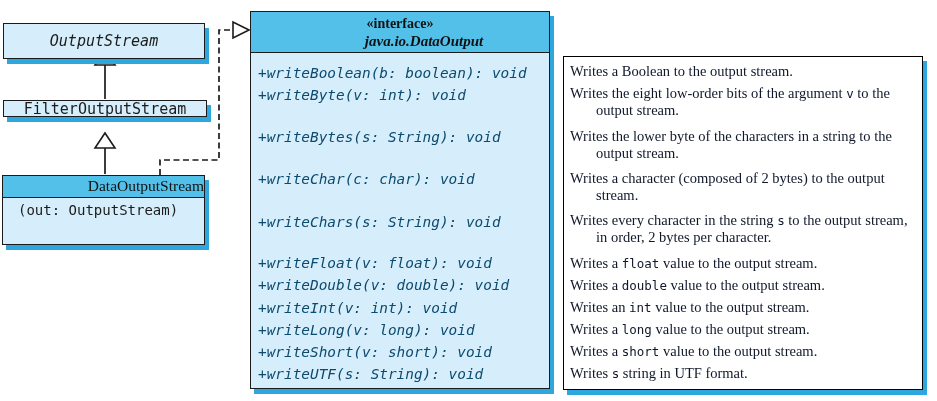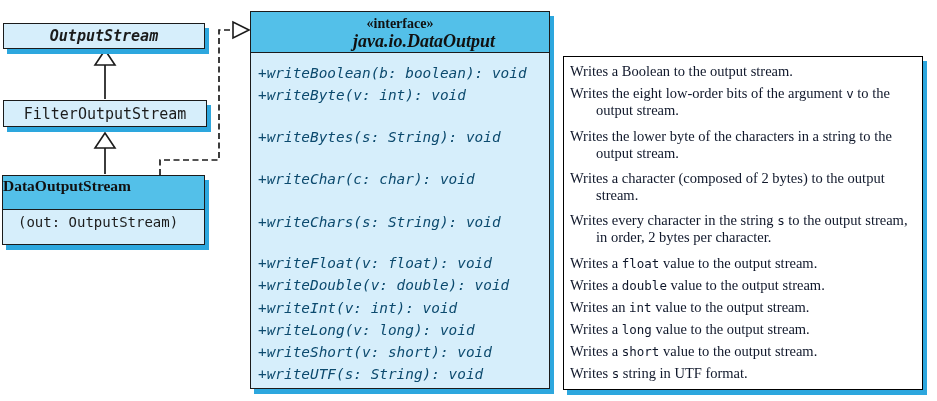--- a/index.html
+++ b/index.html
@@ -18,41 +18,41 @@
     position:absolute; background:#d6eefb; border:1.5px solid #1b1b1b;
     box-shadow:4px 5px 0 #2da7de;
     display:flex; align-items:center; justify-content:center;
   }
   .cname {
     font-family:"DejaVu Sans Mono", monospace; font-size:15px; color:#1b1b1b;
     white-space:nowrap;
   }
   .italic { font-style:italic; }
 
-  .os  { left:3px; top:23px;  width:202px; height:26px;font-weight:bold; }
-  .fos { left:3px; top:100px; width:204px; height:27px; }
+  .os  { left:3px; top:23px;  width:202px; height:36px; }
+  .fos { left:3px; top:100px; width:204px; height:17px; }
 
   
   .dos { position:absolute; left:2px; top:175px; width:203px; height:70px;
          border:1.5px solid #1b1b1b; box-shadow:4px 5px 0 #2da7de; background:#d6eefb; }
   .dos .chead {
-    height:34px; background:#53c0e9; border-bottom:1.5px solid #1b1b1b;
-    text-align:left; font-weight:bold; font-size:15.5px; line-height:20px; color:#111;
+    height:22px; background:#53c0e9; border-bottom:1.5px solid #1b1b1b;
+    text-align:right; font-weight:normal; font-size:15.5px; line-height:20px; color:#111;
   }
   .dos .cbody { padding:4px 0 0 4px; font-family:"DejaVu Sans Mono", monospace;
     font-size:14px; line-height:17px; color:#1b1b1b; white-space:nowrap; }
   .dos .indent { padding-left:11px; }
 
   
   .ibox { position:absolute; left:250px; top:11px; width:300px; height:378px;
           background:#d6eefb; border:1.5px solid #1b1b1b; box-shadow:4px 5px 0 #2da7de; }
   .ihead { height:41px; background:#53c0e9; border-bottom:1.5px solid #1b1b1b;
            text-align:center; padding-top:4px; color:#111; }
   .stereo { font-weight:bold; font-size:14px; line-height:16px; }
-  .iname  { font-weight:bold; font-style:italic; font-size:18px; line-height:18px;margin-left:48px; }
+  .iname  { font-weight:bold; font-style:italic; font-size:15px; line-height:18px;margin-left:48px; }
   .method { position:absolute; left:7px; font-family:"DejaVu Sans Mono", monospace;
             font-style:italic; font-size:14.4px; color:#0c4a6e; white-space:nowrap; }
 
   
   .dpanel { position:absolute; left:563px; top:56px; width:360px; height:334px;
             background:#ffffff; border:1.5px solid #000000; box-shadow:4px 5px 0 #2da7de; }
   .desc { position:absolute; left:6px; width:350px; font-size:14.5px; line-height:17px;
           color:#0f172a; padding-left:26px; text-indent:-26px; }
   .desc .code { font-family:"DejaVu Sans Mono", monospace; font-size:12.5px; font-style:normal; }
 </style>

